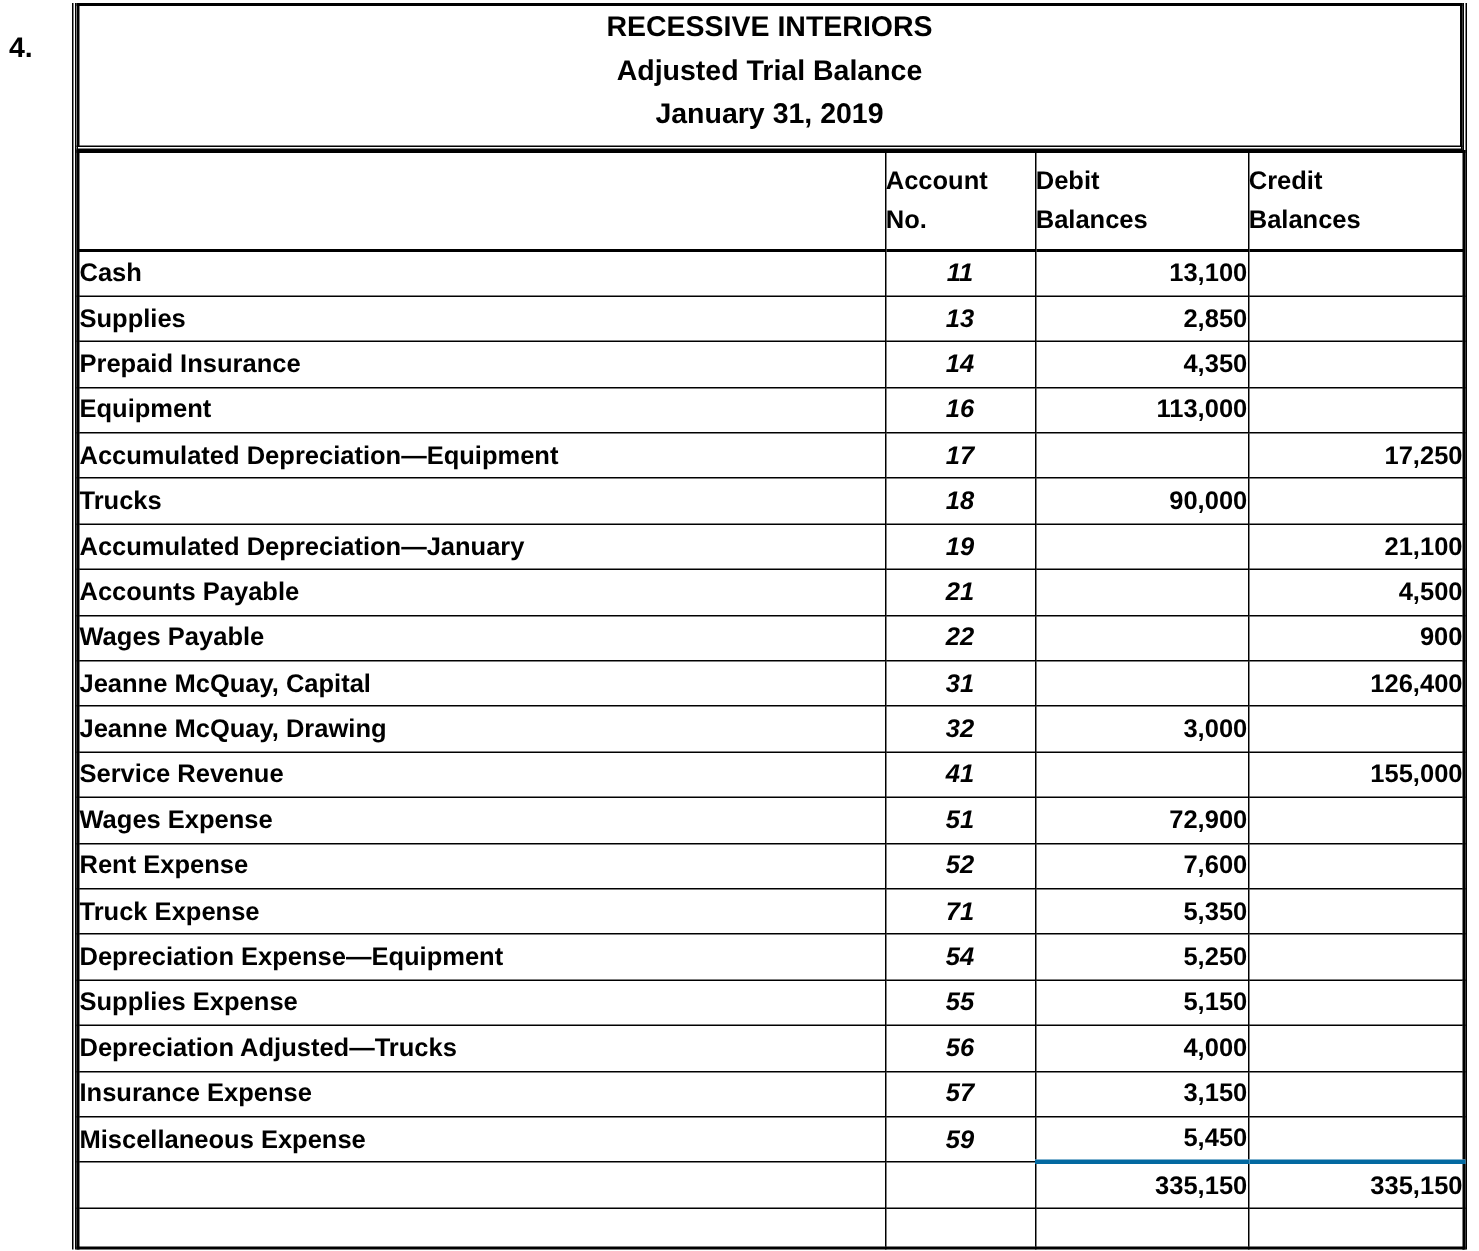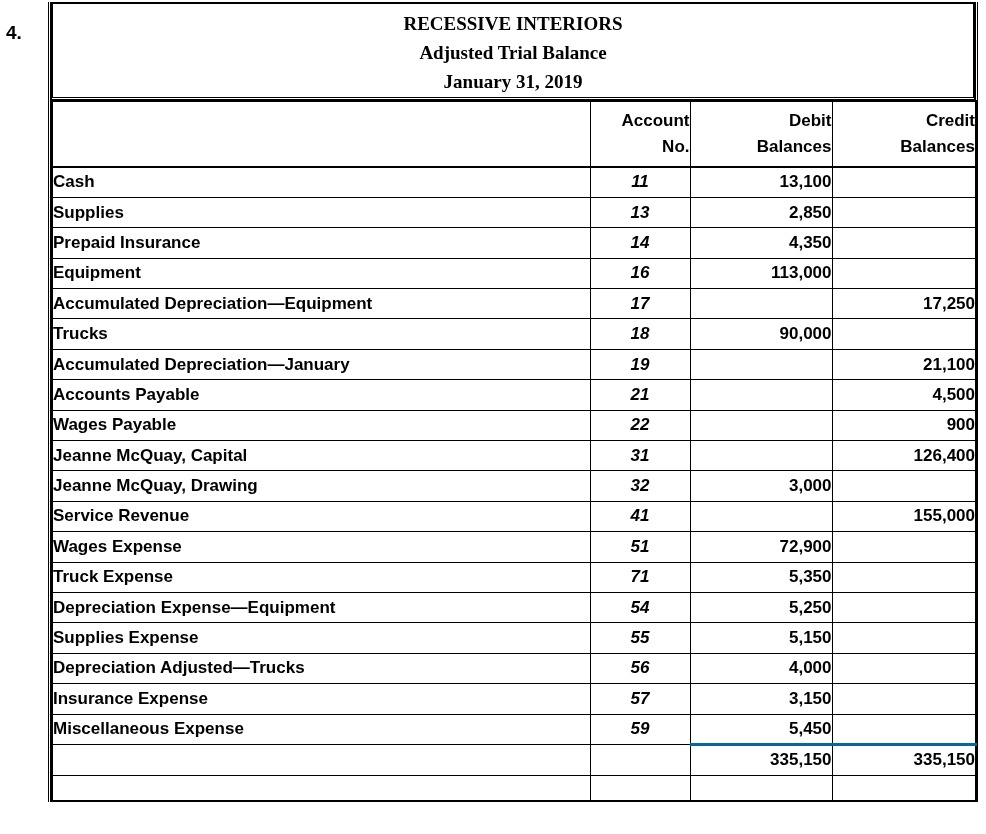--- a/index.html
+++ b/index.html
@@ -42,22 +42,20 @@
     box-sizing: border-box;
   }
 
   
   #title-block {
     border: 2px solid #000;
     border-bottom: 3px double #000;
     box-sizing: border-box;
     height: 98px;
     text-align: center;
-    padding-top: 5px;
-    font-family: Liberation Serif, serif;
   }
   #title-block .tline {
     font-size: 19px;
     font-weight: bold;
     line-height: 29px;
     white-space: nowrap;
   }
 
   
   table.tb {
@@ -84,21 +82,21 @@
   }
 
   
   td.acct, th.acct { border-left: 3px double #000; }
   td.debit, th.debit { border-left: 3px double #000; }
   td.credit, th.credit { border-left: 3px double #000; }
 
   
   tr.head th {
     height: 66px;
-    text-align: right;
+    text-align: left;
     line-height: 26px;
     border-bottom: 2px solid #000;
     font-size: 17px;
   }
   tr.head th .hl { display: block; }
   th.desc-head { border-bottom: 2px solid #000; }
 
   
   tr.row td { height: 30.4px; }
   td.desc {
@@ -238,20 +236,26 @@
             <td class="debit num"></td>
             <td class="credit num">155,000</td>
           </tr>
           <tr class="row">
             <td class="desc">Wages Expense</td>
             <td class="acct acctnum">51</td>
             <td class="debit num">72,900</td>
             <td class="credit num"></td>
           </tr>
           <tr class="row">
+            <td class="desc">Rent Expense</td>
+            <td class="acct acctnum">52</td>
+            <td class="debit num">7,600</td>
+            <td class="credit num"></td>
+          </tr>
+          <tr class="row">
             <td class="desc">Truck Expense</td>
             <td class="acct acctnum">71</td>
             <td class="debit num">5,350</td>
             <td class="credit num"></td>
           </tr>
           <tr class="row">
             <td class="desc">Depreciation Expense—Equipment</td>
             <td class="acct acctnum">54</td>
             <td class="debit num">5,250</td>
             <td class="credit num"></td>

